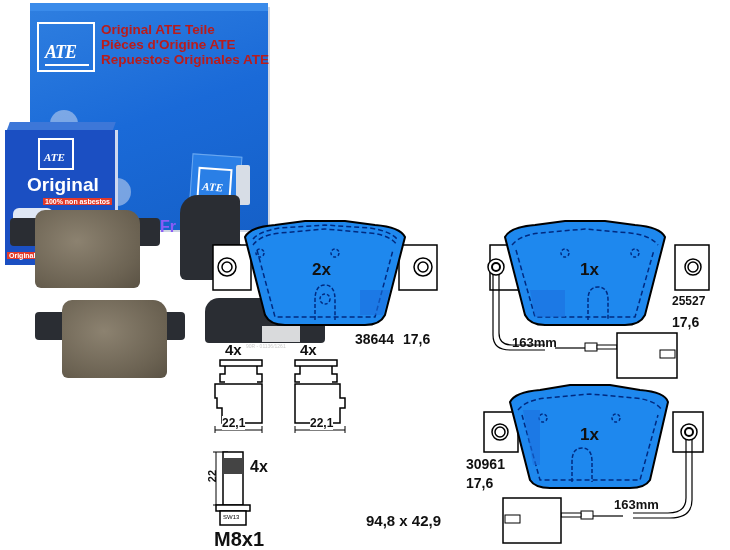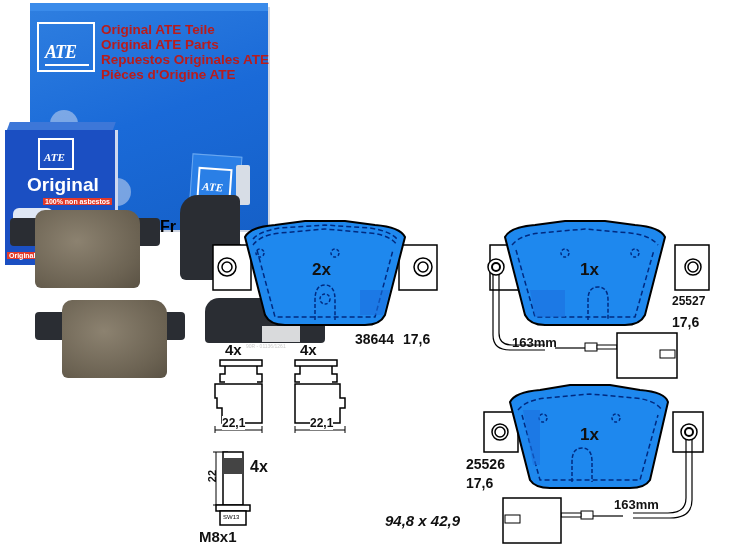--- a/index.html
+++ b/index.html
@@ -27,35 +27,34 @@
 <div class="abs bigbox"></div>
 <div class="abs bigbox-top"></div>
 
 <div class="abs logo-frame" style="left:37px;top:22px;width:58px;height:50px;">
   <span class="abs ate-logo" style="left:6px;top:18px;font-size:18px;letter-spacing:-1px;">ATE</span>
   <div class="abs" style="left:6px;top:40px;width:44px;height:2px;background:#fff;"></div>
 </div>
 
 <div class="abs box-text" style="left:101px;top:22px;">
   <div>Original ATE Teile</div>
-  <div>Original ATE Parts</div>
+  <div>Pièces d'Origine ATE</div>
   <div>Repuestos Originales ATE</div>
-  <div>Pièces d'Origine ATE</div>
 </div>
 
 <div class="abs watermark" style="left:50px;top:110px;"></div>
 <div class="abs watermark" style="left:103px;top:178px;"></div>
 
 <div class="abs card" style="left:190px;top:155px;width:48px;height:70px;transform:rotate(4deg);">
   <div class="abs logo-frame" style="left:6px;top:12px;width:34px;height:32px;">
     <span class="abs ate-logo" style="left:3px;top:11px;font-size:11px;">ATE</span>
   </div>
 </div>
 <div class="abs" style="left:236px;top:165px;width:14px;height:40px;background:#d7dde6;border-radius:2px;"></div>
-<span class="abs" style="left:160px;top:218px;color:#000000;font-weight:bold;font-size:16px;">Fr</span>
+<span class="abs" style="left:160px;top:218px;color:#8b5cf6;font-weight:bold;font-size:16px;">Fr</span>
 
 <div class="abs smallbox-top"></div>
 <div class="abs smallbox">
   <div class="abs logo-frame" style="left:33px;top:8px;width:36px;height:32px;">
     <span class="abs ate-logo" style="left:4px;top:11px;font-size:11px;">ATE</span>
   </div>
   <span class="abs orig-label" style="left:22px;top:44px;">Original</span>
   <span class="abs redbar" style="left:38px;top:68px;">100% non asbestos</span>
   <div class="abs" style="left:8px;top:78px;width:40px;height:26px;background:#dfe7f5;border-radius:6px;"></div>
   <span class="abs redbar" style="left:2px;top:122px;">Original</span>
@@ -119,21 +118,21 @@
   <path d="M8,2 V55" stroke="#000" stroke-width="1"></path>
   <path d="M5,2 H20 M5,55 H20" stroke="#000" stroke-width="1"></path>
   <rect x="15" y="2" width="20" height="53" fill="#fff" stroke="#000" stroke-width="1.5"></rect>
   <rect x="15" y="8" width="20" height="16" fill="#444"></rect>
   <rect x="8" y="55" width="34" height="6" fill="#fff" stroke="#000" stroke-width="1.5"></rect>
   <rect x="12" y="61" width="26" height="14" fill="#fff" stroke="#000" stroke-width="1.5"></rect>
 </svg>
 <span class="abs label" style="left:206px;top:470px;font-size:11px;transform:rotate(-90deg);">22</span>
 <span class="abs" style="left:223px;top:514px;font-size:6px;color:#000;">SW13</span>
 <span class="abs label" style="left:250px;top:458px;font-size:16px;">4x</span>
-<span class="abs label" style="left:199px;top:528px;font-size:15px;">M8x1</span>
+<span class="abs label" style="left:214px;top:528px;font-size:20px;">M8x1</span>
 
 <svg class="abs" style="left:480px;top:215px;" width="240" height="165" viewBox="0 0 240 165">
   <rect x="10" y="30" width="30" height="45" fill="#fff" stroke="#000" stroke-width="1.5"></rect>
   <rect x="195" y="30" width="34" height="45" fill="#fff" stroke="#000" stroke-width="1.5"></rect>
   <circle cx="16" cy="52" r="8" fill="#fff" stroke="#000" stroke-width="1.5"></circle>
   <circle cx="16" cy="52" r="4" fill="#fff" stroke="#000" stroke-width="2"></circle>
   <circle cx="213" cy="52" r="8" fill="#fff" stroke="#000" stroke-width="1.5"></circle>
   <circle cx="213" cy="52" r="5" fill="#fff" stroke="#000" stroke-width="1.5"></circle>
   <path d="M25,22 Q30,12 55,10 L85,6 H125 L155,10 Q180,12 185,22 L165,100 Q160,110 145,110 H65 Q50,110 45,100 Z" fill="#1e88ee" stroke="#000" stroke-width="2"></path>
   <path d="M32,30 Q40,20 60,18 L105,14 L150,18 Q170,20 178,30" fill="none" stroke="#002a80" stroke-width="1.5" stroke-dasharray="5,3"></path>
@@ -171,17 +170,17 @@
   <path d="M45,30 H62 V85 H55 Z" fill="#1a6fe0" opacity="0.6"></path>
   <path d="M208,60 V118 Q208,133 190,133 H155" fill="none" stroke="#000" stroke-width="1.2"></path>
   <path d="M214,60 V120 Q214,138 192,138 H155" fill="none" stroke="#000" stroke-width="1.2"></path>
   <path d="M145,136 H115" stroke="#000" stroke-width="1.2"></path>
   <rect x="103" y="131" width="12" height="8" fill="#fff" stroke="#000" stroke-width="1"></rect>
   <rect x="83" y="133" width="20" height="4" fill="#fff" stroke="#000" stroke-width="1"></rect>
   <rect x="25" y="118" width="58" height="45" fill="#fff" stroke="#000" stroke-width="1.5"></rect>
   <rect x="27" y="135" width="15" height="8" fill="#fff" stroke="#000" stroke-width="1"></rect>
 </svg>
 <span class="abs label" style="left:580px;top:425px;font-size:17px;">1x</span>
-<span class="abs label" style="left:466px;top:456px;font-size:14px;">25526</span>
+<span class="abs label" style="left:466px;top:456px;font-size:14px;">30961</span>
 <span class="abs label" style="left:466px;top:475px;font-size:14px;">17,6</span>
 <span class="abs label" style="left:614px;top:497px;font-size:13px;">163mm</span>
 
-<span class="abs label" style="left:385px;top:512px;font-size:15px;font-style:italic;">94,8 x 42,9</span>
+<span class="abs label" style="left:366px;top:512px;font-size:15px;">94,8 x 42,9</span>
 
 </body></html>

